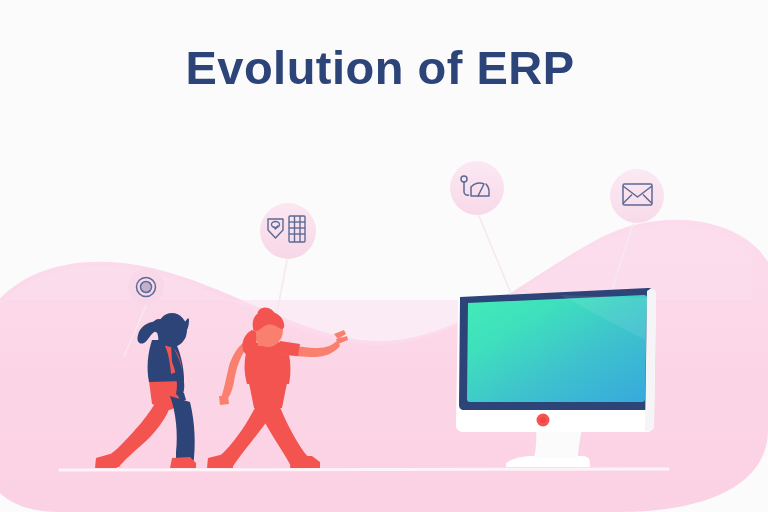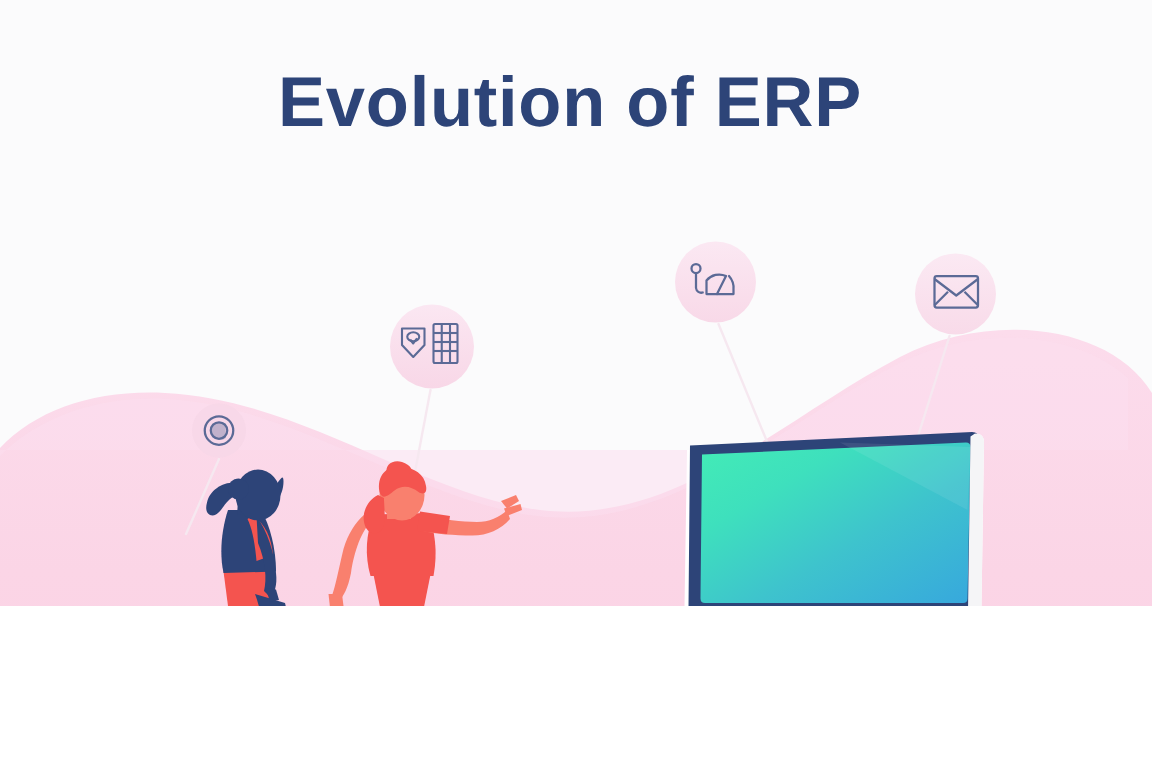--- a/index.html
+++ b/index.html
@@ -6,21 +6,21 @@
     margin: 0;
     padding: 0;
     background: #ffffff;
   }
   body {
     font-family: "Liberation Sans", sans-serif;
   }
   #illustration {
     position: relative;
     width: 768px;
-    height: 404px;
+    height: 512px;
     overflow: hidden;
     background: #fbfbfc;
   }
   #scene-svg {
     position: absolute;
     top: 0;
     left: 0;
     width: 768px;
     height: 512px;
     display: block;

